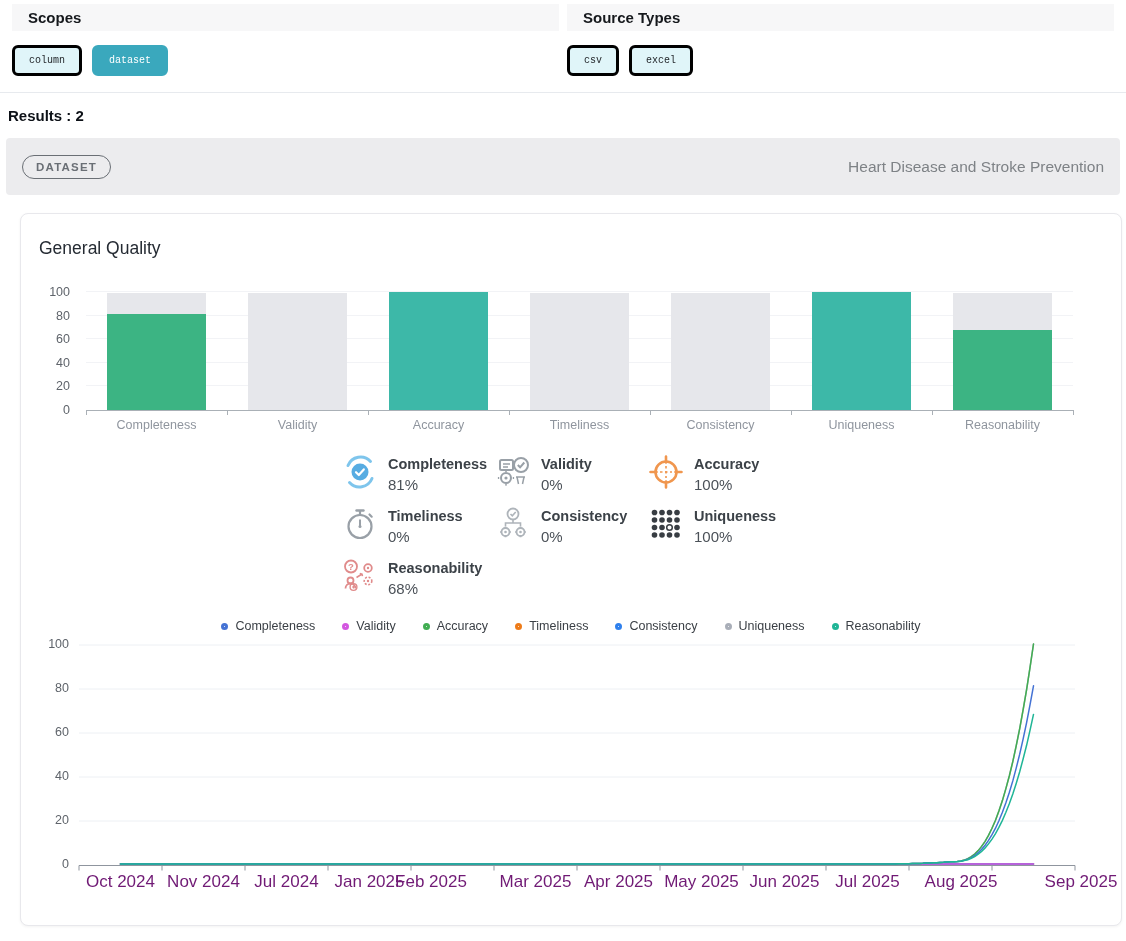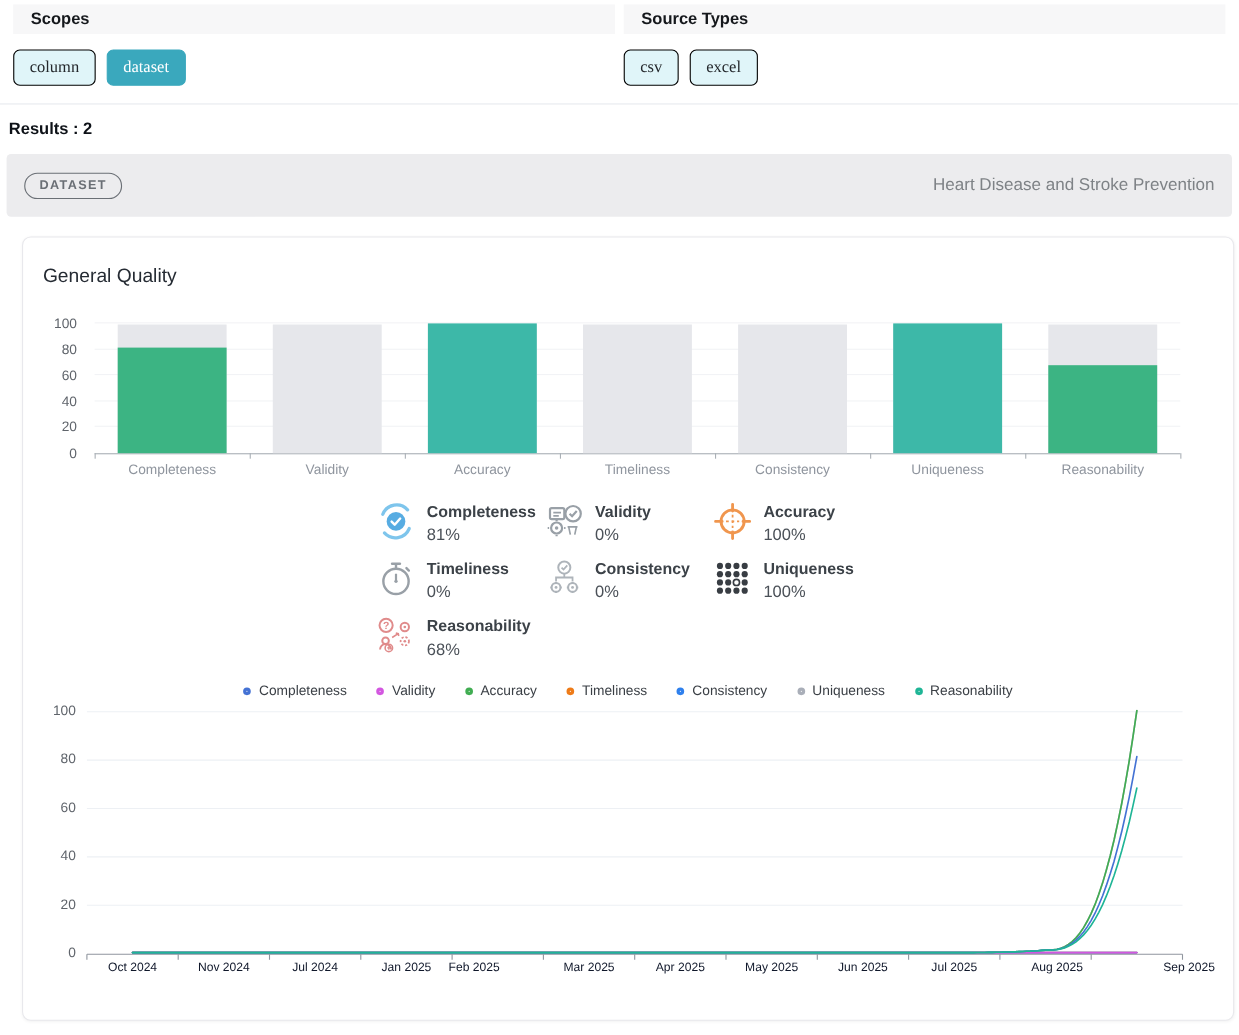--- a/index.html
+++ b/index.html
@@ -6,22 +6,22 @@
   html,body { margin:0; padding:0; }
   body {
     width:1126px; height:941px; overflow:hidden; background:#fff;
     font-family:"Liberation Sans", sans-serif; color:#222;
   }
   
   .filters { display:flex; gap:8px; padding:4px 12px 0 12px; border-bottom:1px solid #e7eaee; }
   .filter-panel { flex:1; }
   .filter-head { background:#f7f7f8; padding:5px 16px; font-weight:bold; font-size:15px; color:#15181c; }
   .filter-chips { display:flex; gap:10px; padding:14px 0 16px 0; }
-  .chip { font-family:Liberation Serif, serif; font-size:15px; padding:7px 14px; border-radius:6px;
-          border:1px solid #000000; background:#e0f5f9; color:#24282c; cursor:pointer; }
+  .chip { font-family:Liberation Mono, monospace; font-size:10px; padding:7px 14px; border-radius:6px;
+          border:3px solid #000000; background:#e0f5f9; color:#24282c; cursor:pointer; }
   .chip-active { background:#3aa8bd; border-color:#3aa8bd; color:#fff; }
   
   .results-label { font-weight:bold; font-size:15px; padding:14px 8px 12px 8px; color:#0d1117; }
   .result-row { margin:2px 6px 0 6px; background:#ececee; border-radius:4px; height:57px;
                 display:flex; align-items:center; padding:0 16px; gap:16px; cursor:pointer; }
   .type-badge { border:1.5px solid #6a6f75; border-radius:15px; padding:5px 13px;
                 font-size:11.5px; font-weight:bold; letter-spacing:1.2px; color:#6a6f75; }
   .result-title { font-size:19px; font-weight:bold; color:#2a3036; }
   .result-title .hl { color:#3ab3c8; margin-right:7px; }
   .result-aside { margin-left:auto; color:#7e8286; font-size:15.5px; }
@@ -53,22 +53,22 @@
   
   .ring-legend { display:flex; justify-content:center; align-items:center; gap:27px; margin-top:20px; }
   .ring-item { display:flex; align-items:center; gap:7px; cursor:pointer; }
   .ring { width:7px; height:7px; border-radius:50%; border:3px solid #888; background:#fff; }
   .ring-label { font-size:12.5px; color:#3a3f45; }
   
   .line-chart { position:relative; margin-top:10px; height:255px; }
   .line-chart svg { position:absolute; left:0; top:0; }
   .lc-labels { position:absolute; left:0; top:0; right:0; bottom:0; pointer-events:none; }
   .lc-ylabel { position:absolute; left:0; width:48px; text-align:right; font-size:12.5px; color:#5f646b; }
-  .lc-xlabel { position:absolute; transform:translateX(-50%); top:229px; font-size:11px;
-               color:#0f172a; white-space:nowrap; }
+  .lc-xlabel { position:absolute; transform:translateX(-50%); top:229px; font-size:17px;
+               color:#701a75; white-space:nowrap; }
 </style>
 </head>
 <body>
 
 <div class="filters">
   <div class="filter-panel">
     <div class="filter-head">Scopes</div>
     <div class="filter-chips">
         <button class="chip">column</button>
         <button class="chip chip-active">dataset</button>

